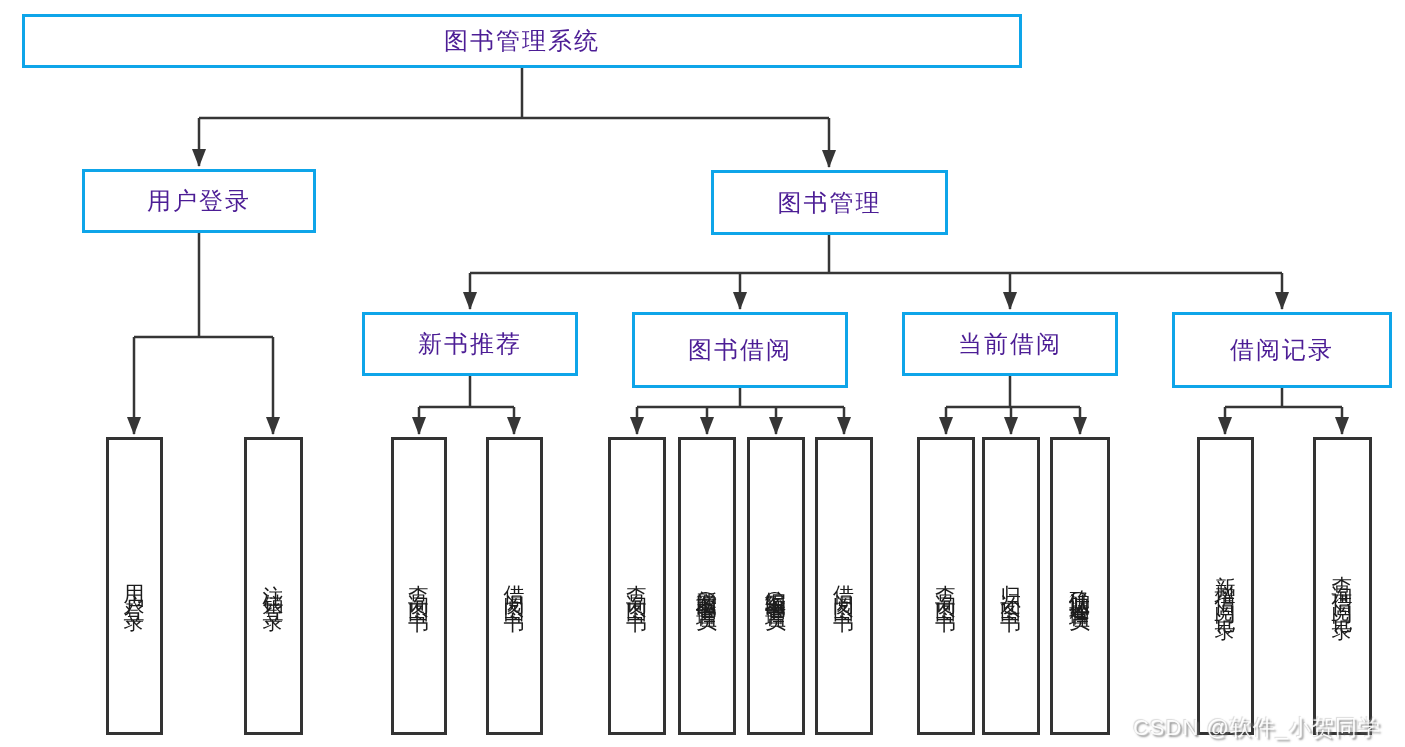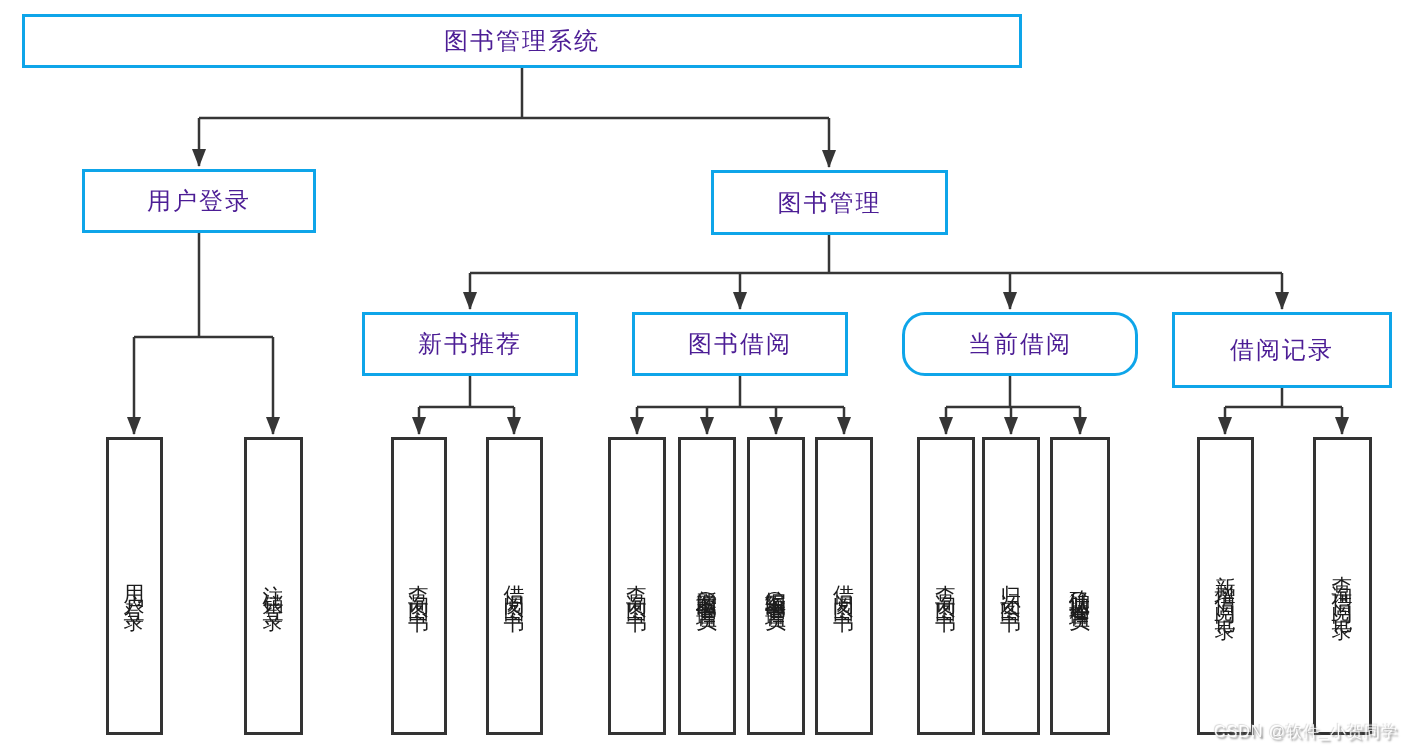--- a/index.html
+++ b/index.html
@@ -46,23 +46,23 @@
     text-orientation: mixed;
     font-size: 21px;
     color: #1c1c1c;
     letter-spacing: 9px;
     line-height: 1;
     white-space: nowrap;
   }
   .vtext.tight { letter-spacing: 3px; }
   .watermark {
     position: absolute;
-    right: 7px;
+    right: 24px;
     bottom: 4px;
-    font-size: 16px;
+    font-size: 22px;
     letter-spacing: 1px;
     color: rgba(255,255,255,0.92);
     text-shadow: 2px 2px 2px rgba(110,110,110,0.75), -1px -1px 1px rgba(160,160,160,0.4);
     z-index: 5;
     white-space: nowrap;
     margin-left: 14px;
   }
 </style>
 </head>
 <body>
@@ -120,24 +120,24 @@
   <div class="node" style="left:82px; top:169px; width:234px; height:64px;">
     <span>用户登录</span>
   </div>
   <div class="node" style="left:711px; top:170px; width:237px; height:65px;">
     <span>图书管理</span>
   </div>
 
   <div class="node" style="left:362px; top:312px; width:216px; height:64px;">
     <span>新书推荐</span>
   </div>
-  <div class="node" style="left:632px; top:312px; width:216px; height:64px;">
+  <div class="node" style="left:632px; top:312px; width:216px; height:76px;">
     <span>图书借阅</span>
   </div>
-  <div class="node" style="left:902px; top:312px; width:236px; height:64px;border-radius:23px;">
+  <div class="node" style="left:902px; top:312px; width:216px; height:64px;">
     <span>当前借阅</span>
   </div>
   <div class="node" style="left:1172px; top:312px; width:220px; height:76px;">
     <span>借阅记录</span>
   </div>
 
   <div class="vnode" style="left:106px; top:437px; width:57px; height:298px;">
     <span class="vtext">用户登录</span>
   </div>
   <div class="vnode" style="left:244px; top:437px; width:59px; height:298px;">

